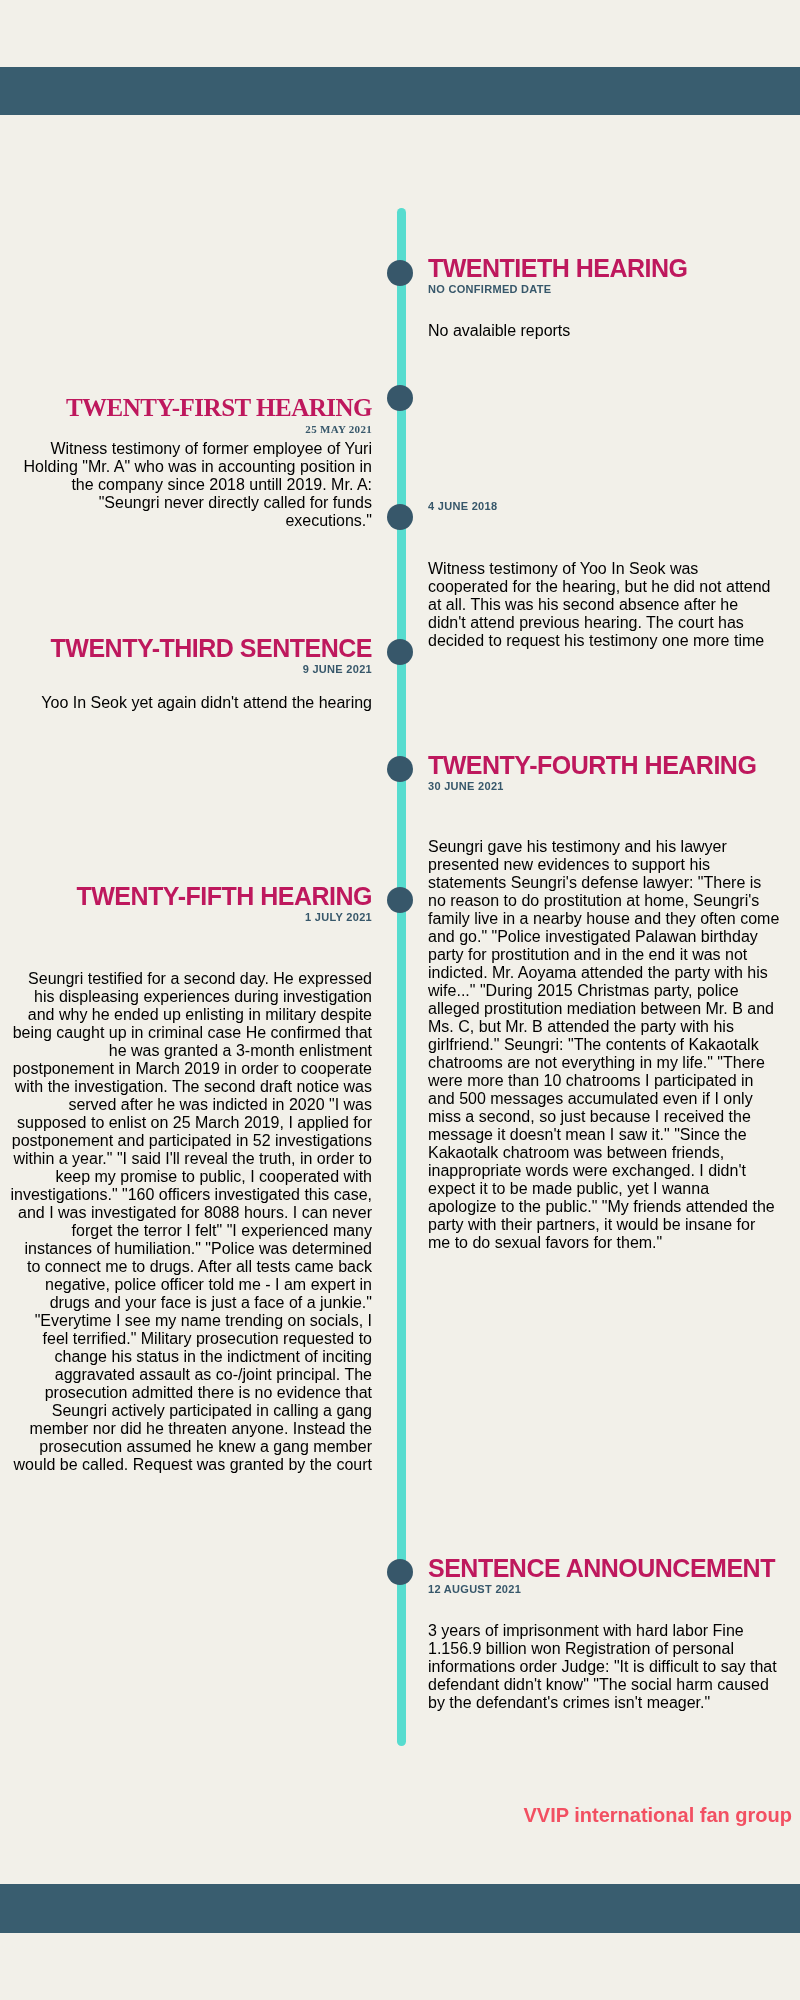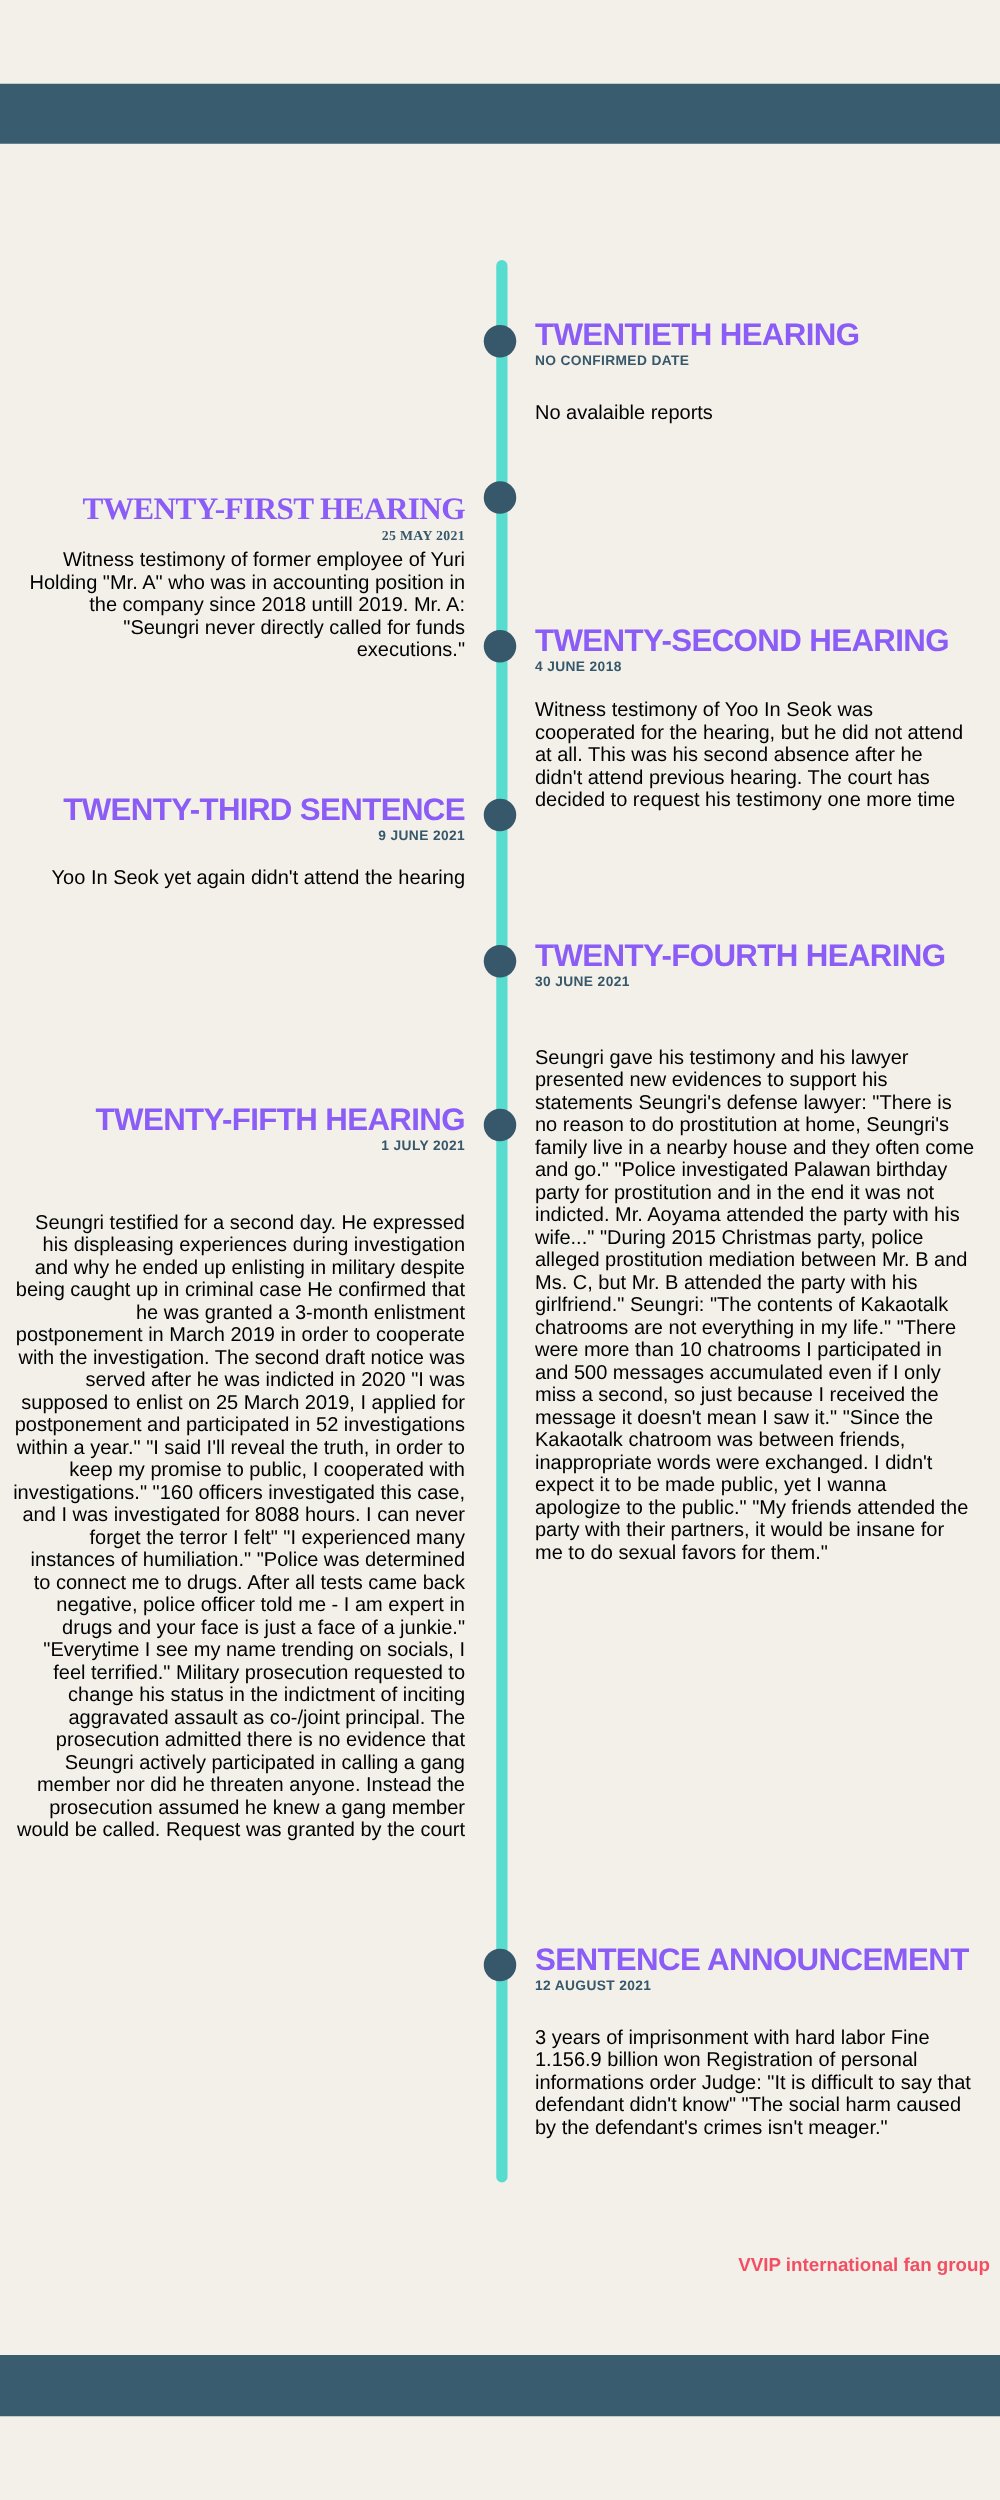--- a/index.html
+++ b/index.html
@@ -19,42 +19,42 @@
   }
   .tl-dot{
     position:absolute;left:387px;width:26px;height:26px;border-radius:50%;
     background:#37576a;
   }
   .dot-1{top:260px;} .dot-2{top:385px;} .dot-3{top:504px;}
   .dot-4{top:639px;} .dot-5{top:756px;} .dot-6{top:887px;} .dot-7{top:1559px;}
 
   .entry{position:absolute;}
   .entry .title{
-    font-weight:bold;font-size:25px;letter-spacing:-0.5px;color:#8b5cf6;
+    font-weight:bold;font-size:25px;letter-spacing:-0.5px;color:#be185d;
     white-space:nowrap;line-height:28px;
   }
   .entry .date{
     font-weight:bold;font-size:11px;letter-spacing:0.3px;color:#37576a;
     line-height:13px;margin-top:1px;
   }
   .right{left:428px;width:352px;text-align:left;}
   .left{left:10px;width:362px;text-align:right;}
 
   
   .e1-head{top:254px;} .e1-body{top:322px;}
   .e2-head{top:394px;font-family:Liberation Serif, serif;} .e2-body{top:440px;}
   .e3-head{top:499px;} .e3-body{top:560px;}
   .e4-head{top:634px;} .e4-body{top:694px;}
   .e5-head{top:751px;} .e5-body{top:838px;}
   .e6-head{top:882px;} .e6-body{top:970px;}
   .e7-head{top:1554px;} .e7-body{top:1622px;}
 
   .credit{
     position:absolute;right:8px;top:1804px;
-    font-weight:bold;font-size:15px;color:#f25062;
+    font-weight:bold;font-size:20px;color:#f25062;
   }
 </style>
 </head>
 <body>
 
 <div class="bar top"></div>
 <div class="bar bottom"></div>
 
 <div class="tl-line"></div>
 
@@ -73,21 +73,20 @@
 <div class="entry right e1-body body">No avalaible reports</div>
 
 <div class="entry left e2-head">
   <div class="title">TWENTY-FIRST HEARING</div>
   <div class="date">25 MAY 2021</div>
 </div>
 <div class="entry left e2-body body">Witness testimony of former employee of Yuri Holding "Mr. A" who was in accounting position in the company since 2018 untill 2019.
 Mr. A: "Seungri never directly called for funds executions."</div>
 
 <div class="entry right e3-head">
-  <div class="title">TWENTY-SECOND HEARING</div>
   <div class="date">4 JUNE 2018</div>
 </div>
 <div class="entry right e3-body body">Witness testimony of Yoo In Seok was cooperated for the hearing, but he did not attend at all. This was his second absence after he didn't attend previous hearing. The court has decided to request his testimony one more time</div>
 
 <div class="entry left e4-head">
   <div class="title">TWENTY-THIRD SENTENCE</div>
   <div class="date">9 JUNE 2021</div>
 </div>
 <div class="entry left e4-body body">Yoo In Seok yet again didn't attend the hearing</div>
 

